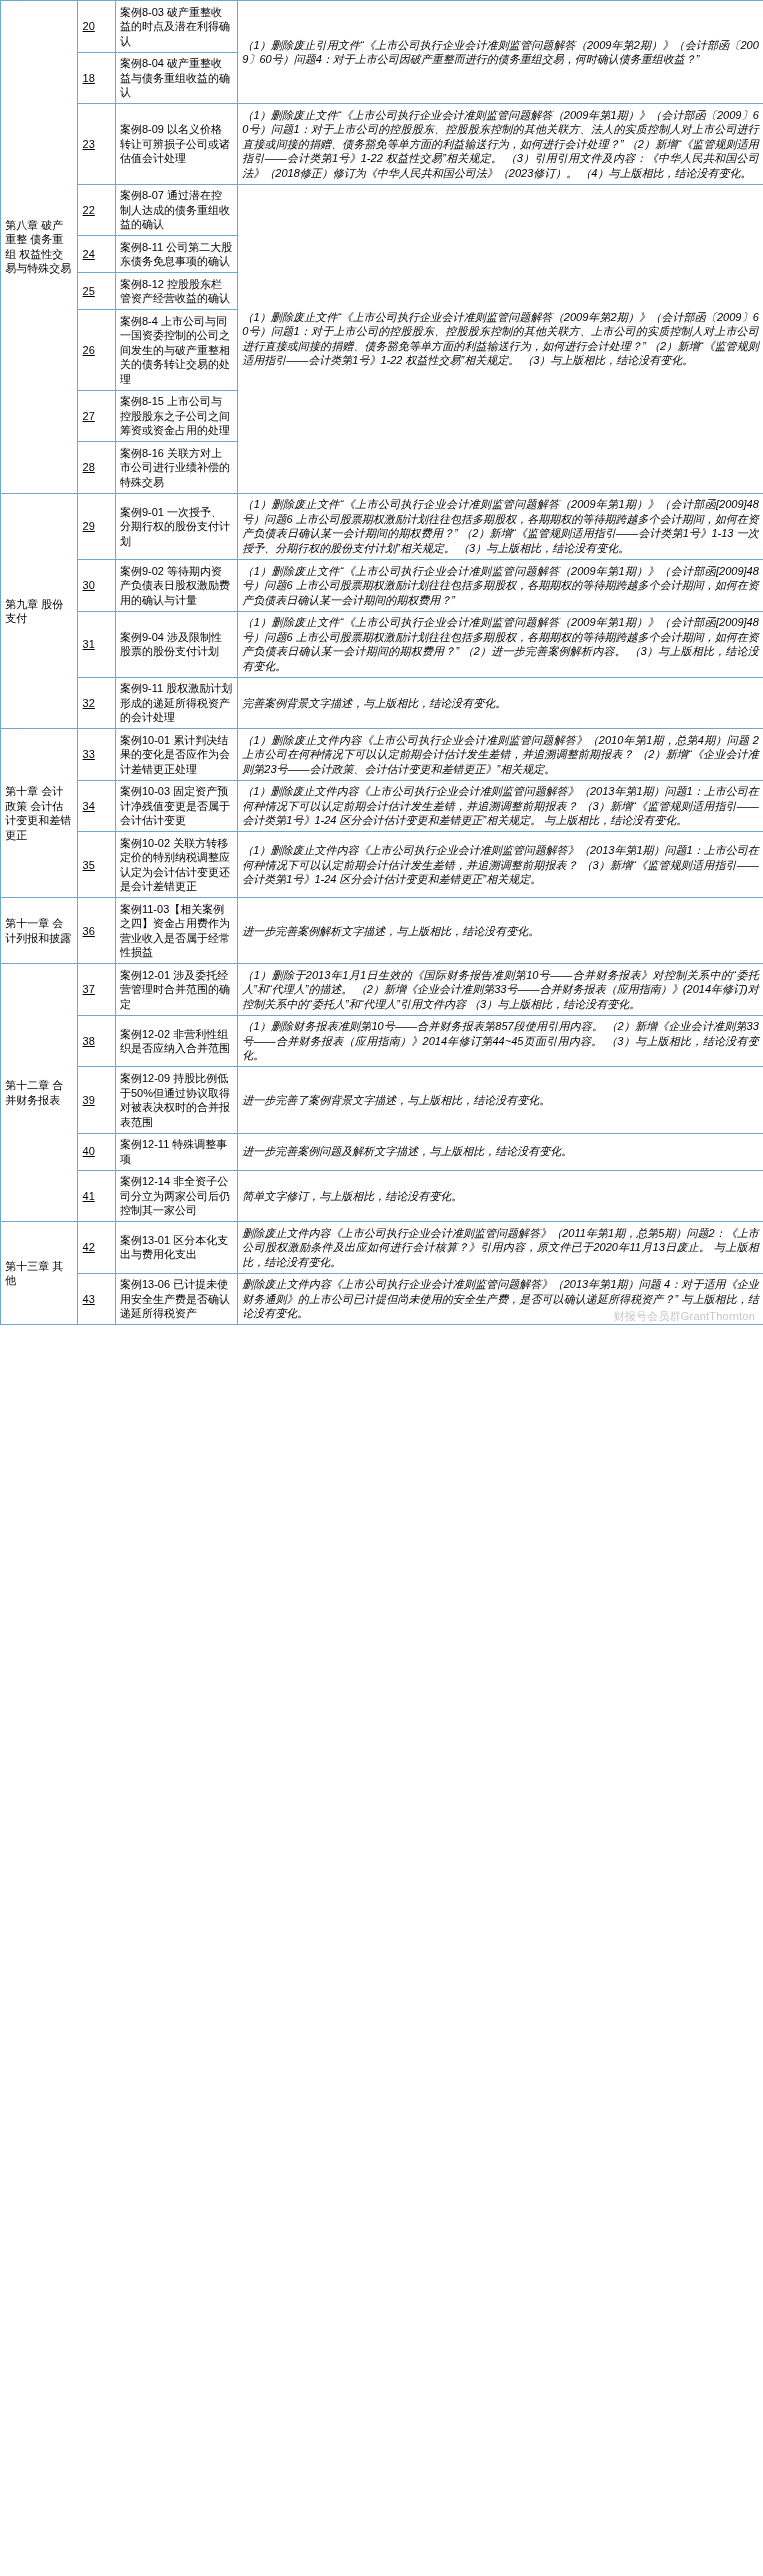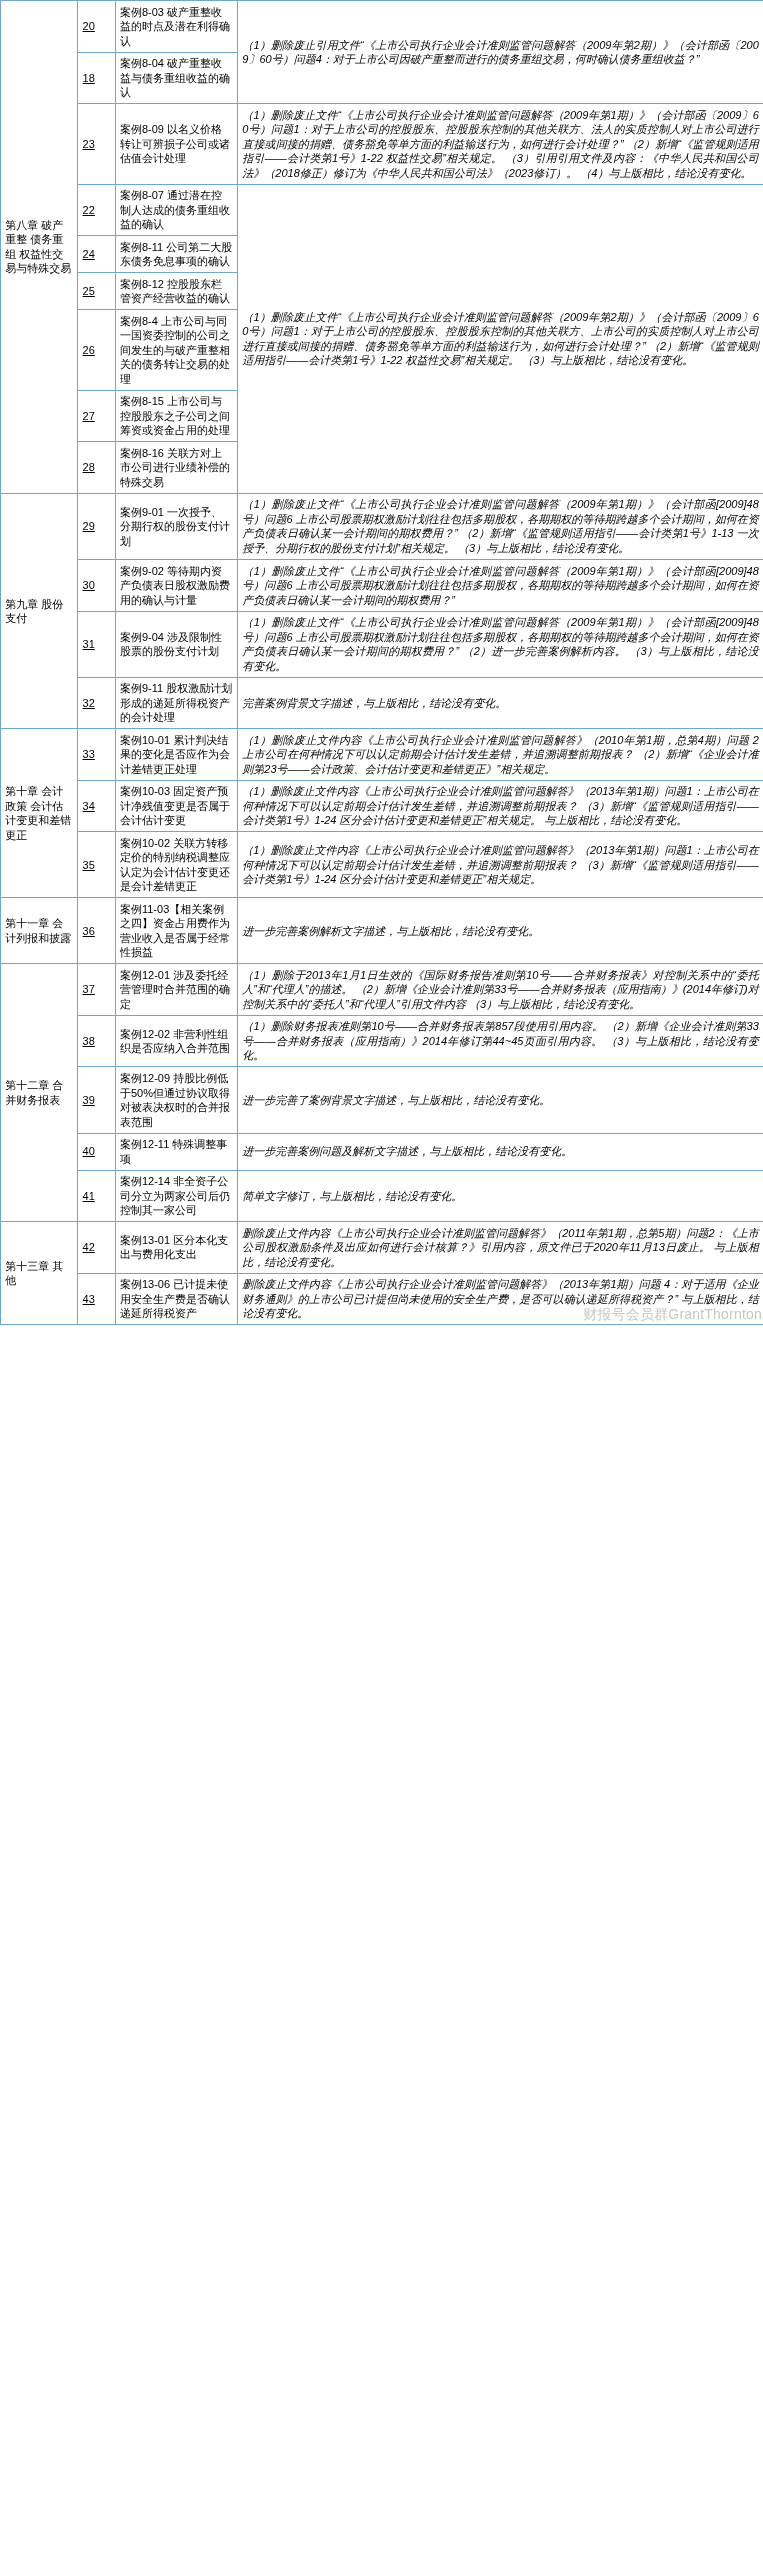--- a/index.html
+++ b/index.html
@@ -36,23 +36,23 @@
   }
   td.desc{
     font-size:11px;
     line-height:1.34;
     vertical-align:middle;
     text-align:justify;
     font-style:italic;
   }
   .wm{
     position:absolute;
-    right:2px;
+    right:9px;
     bottom:1.4px;
-    font-size:14px;
+    font-size:11px;
     color:#b9b9b9;
     letter-spacing:0.2px;
     white-space:nowrap;
   }
   .wm .cn{color:#c6c6c6;}
 </style>
 </head>
 <body>
 
 <div id="page">

